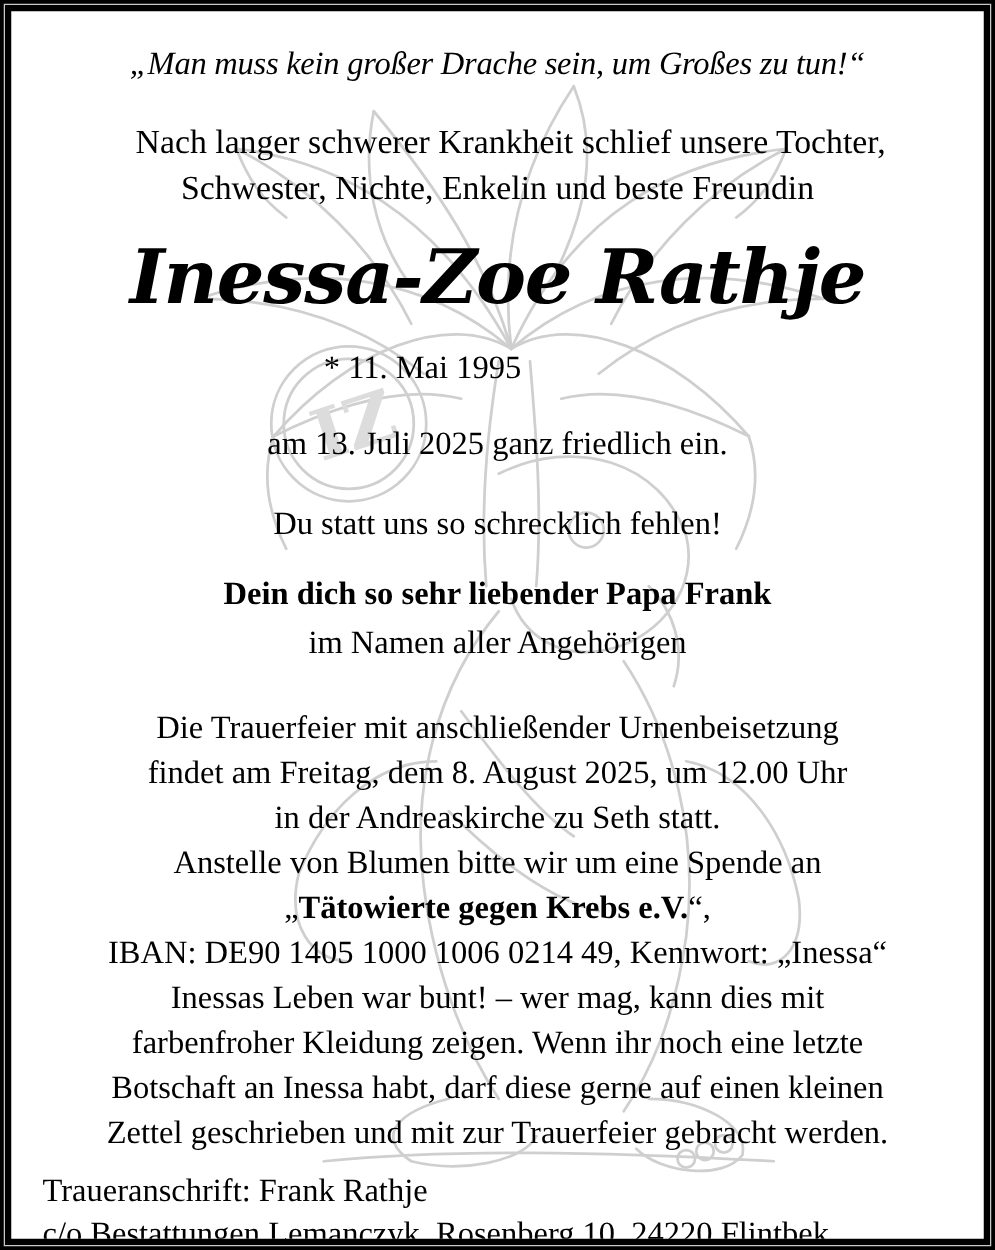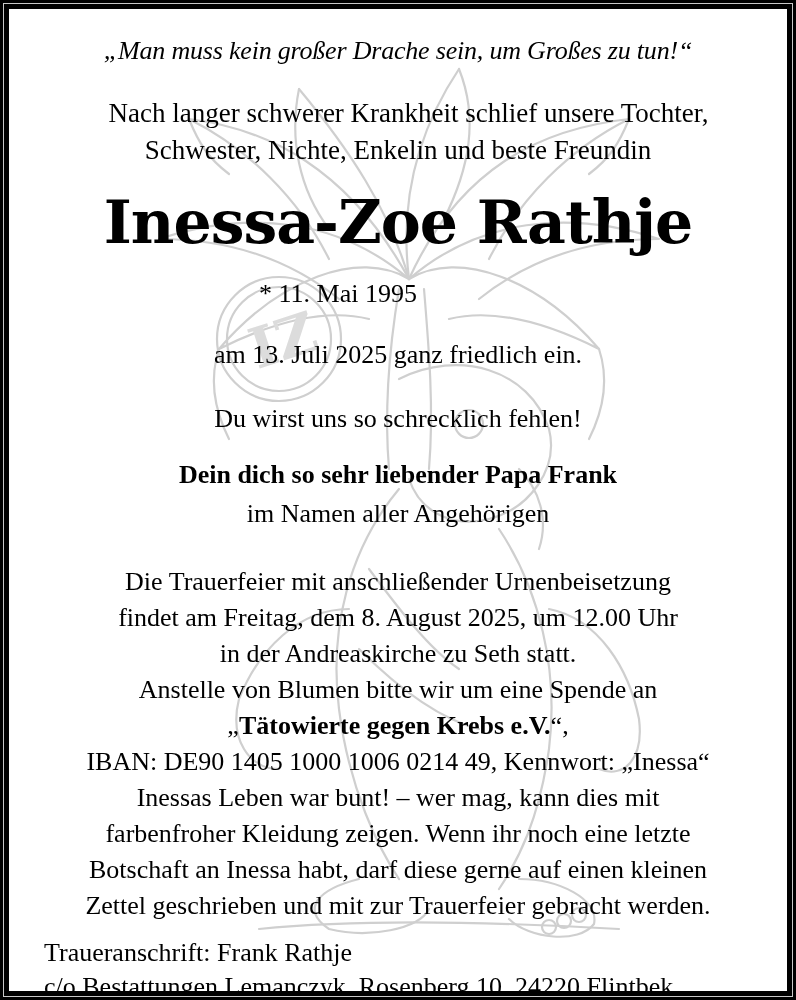--- a/index.html
+++ b/index.html
@@ -58,20 +58,21 @@
       letter-spacing: -0.2px;
     }
     .intro {
       font-size: 27px;
     }
     .intro-1 { top: 91px; padding-left: 21px; }
     .intro-2 { top: 128px; }
     .name {
       top: 183px;
       font-family: "DejaVu Serif", "Liberation Serif", serif;
+      font-style: italic;
       font-weight: bold;
       font-size: 60px;
       letter-spacing: -1px;
     }
     .birth {
       top: 272px;
       font-size: 26px;
       left: 0; right: 120px;
       text-align: center;
     }
@@ -105,21 +106,20 @@
     .info-8 { top: 812px; }
     .info-9 { top: 848px; }
     .info-10 { top: 884px; }
     .info-5 .bold { font-weight: bold; }
     .addr {
       position: absolute;
       left: 25px;
       font-size: 26px;
       white-space: nowrap;
       line-height: 1;
-      margin-left: 10px;
     }
     .addr-1 { top: 931px; }
     .addr-2 { top: 965px; }
     .wm-stroke {
       fill: none;
       stroke: #cfcfcf;
       stroke-width: 2.2;
       stroke-linecap: round;
       stroke-linejoin: round;
     }
@@ -184,21 +184,21 @@
       <div class="line quote">„Man muss kein großer Drache sein, um Großes zu tun!“</div>
 
       <div class="line intro intro-1">Nach langer schwerer Krankheit schlief unsere Tochter,</div>
       <div class="line intro intro-2">Schwester, Nichte, Enkelin und beste Freundin</div>
 
       <div class="line name">Inessa-Zoe Rathje</div>
 
       <div class="line birth">* 11. Mai 1995</div>
       <div class="line death">am 13. Juli 2025 ganz friedlich ein.</div>
 
-      <div class="line miss">Du wirst uns so schrecklich fehlen!</div>
+      <div class="line miss">Du statt uns so schrecklich fehlen!</div>
 
       <div class="line signer-sub">im Namen aller Angehörigen</div>
       <div class="line signer">Dein dich so sehr liebender Papa Frank</div>
 
       <div class="line info info-1">Die Trauerfeier mit anschließender Urnenbeisetzung</div>
       <div class="line info info-2">findet am Freitag, dem 8. August 2025, um 12.00 Uhr</div>
       <div class="line info info-3">in der Andreaskirche zu Seth statt.</div>
       <div class="line info info-4">Anstelle von Blumen bitte wir um eine Spende an</div>
       <div class="line info info-5"><span>„</span><span class="bold">Tätowierte gegen Krebs e.V.</span><span>“,</span></div>
       <div class="line info info-6">IBAN: DE90 1405 1000 1006 0214 49, Kennwort: „Inessa“</div>

